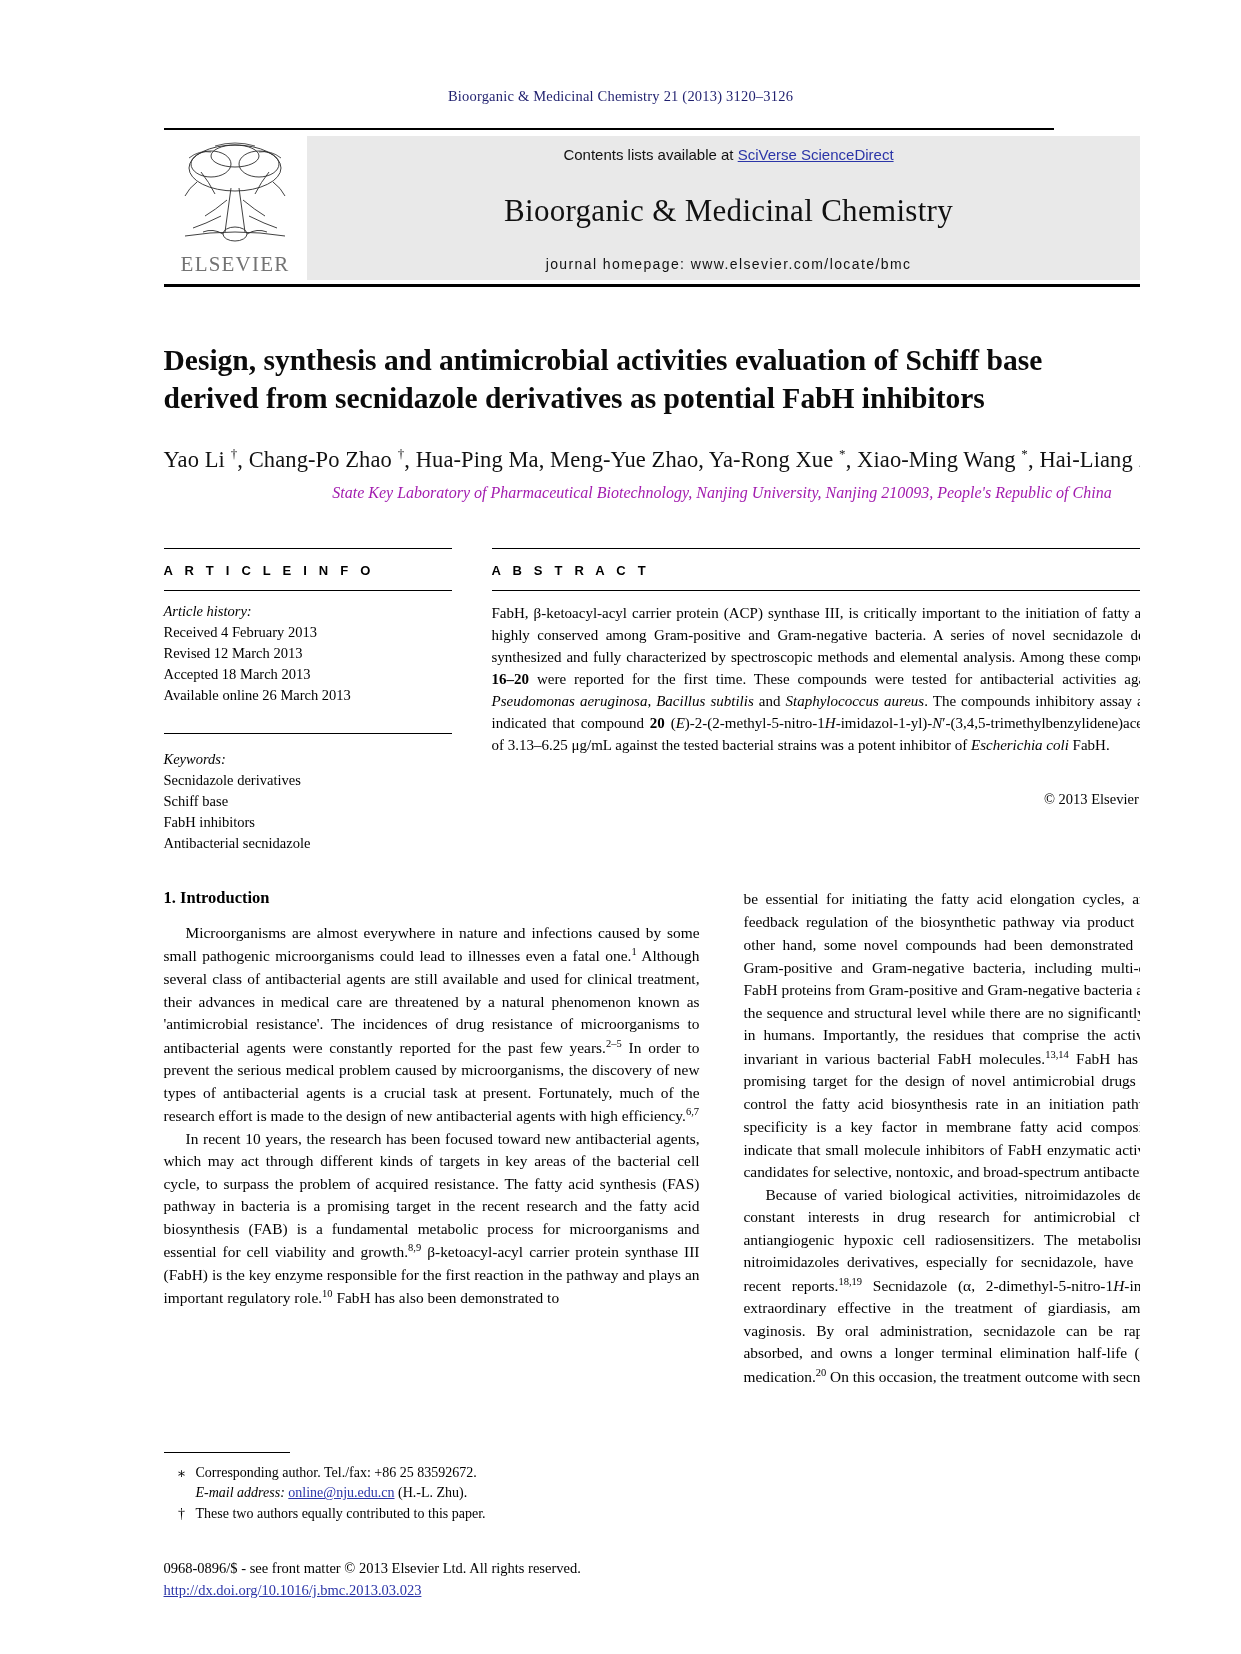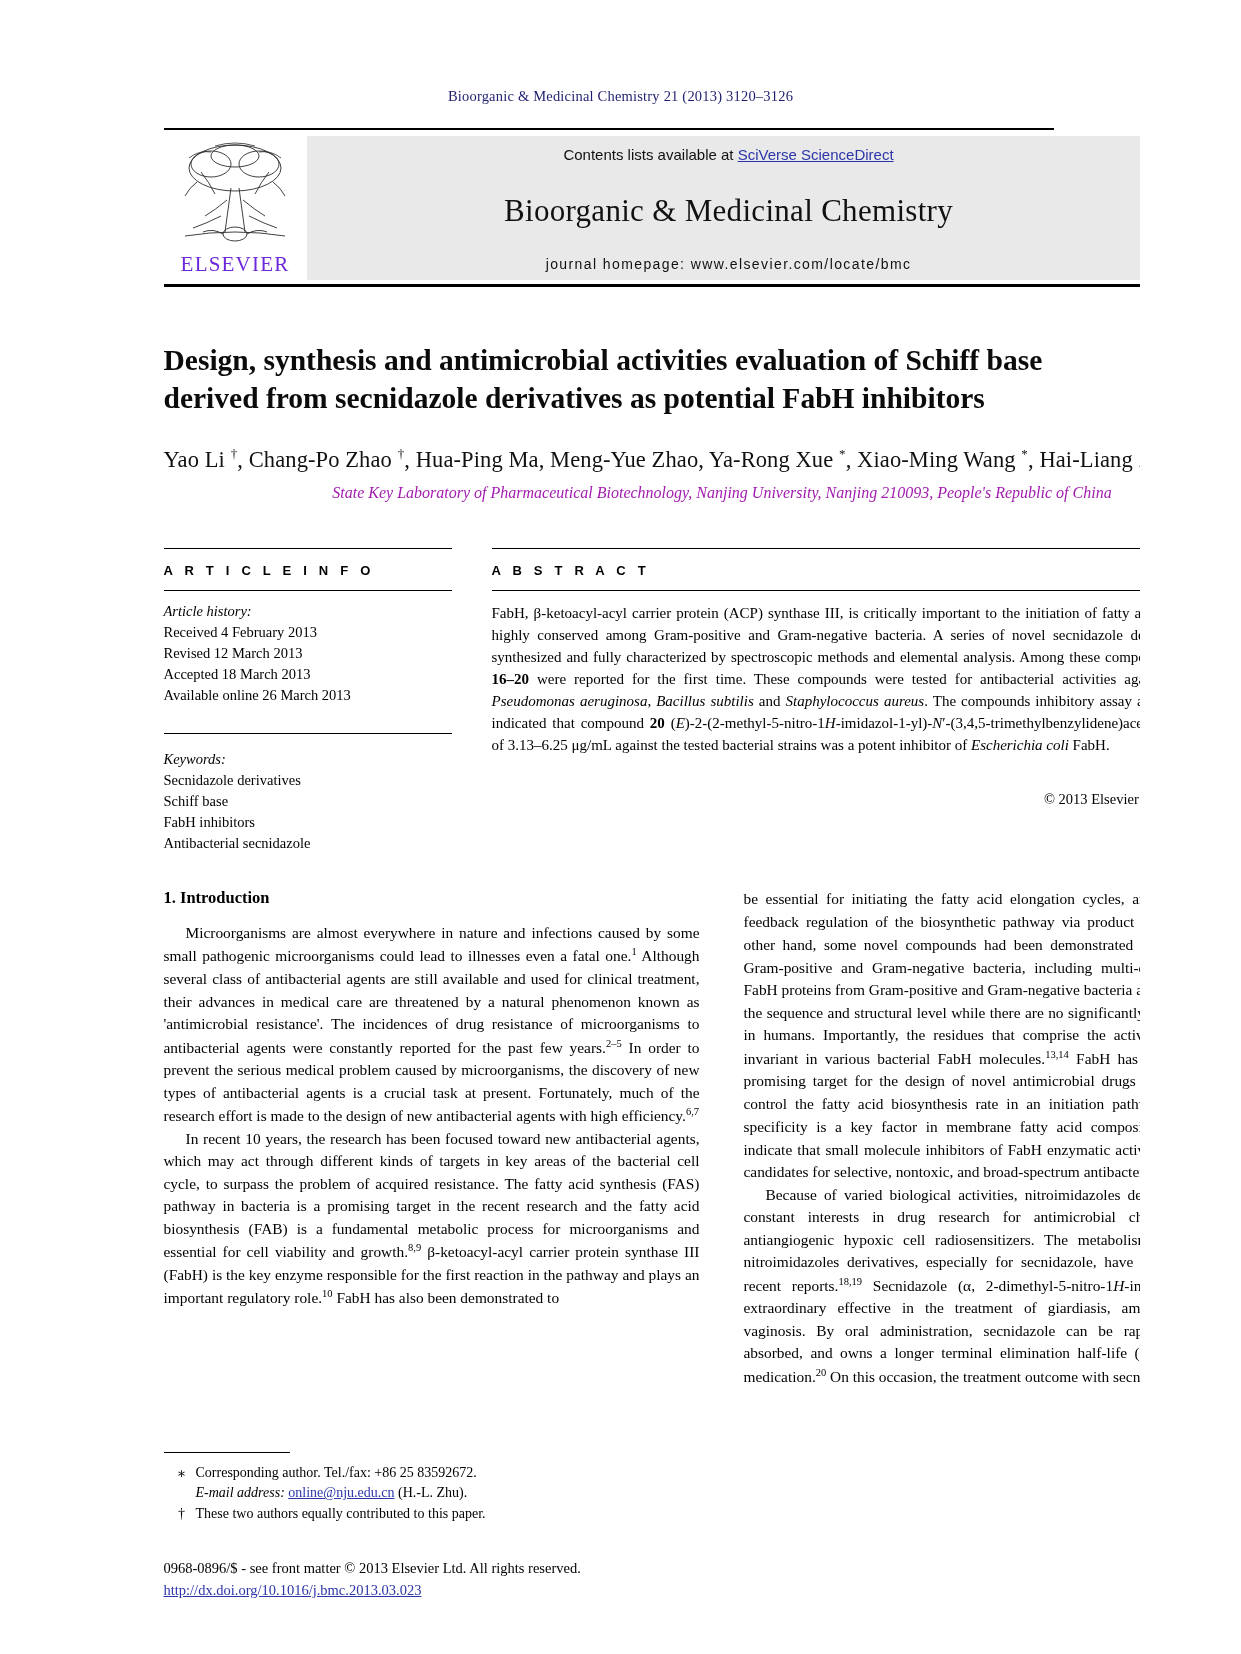--- a/index.html
+++ b/index.html
@@ -57,21 +57,21 @@
     align-items: center;
     justify-content: flex-start;
     padding-top: 2px;
     box-sizing: border-box;
   }
   .tree-svg { display: block; }
   .elsevier-word {
     font-family: "Liberation Serif", serif;
     font-size: 21px;
     letter-spacing: 1.2px;
-    color: #6d28d9;
+    color: #737373;
     font-weight: 400;
     margin-top: 2px;
   }
   .masthead-center {
     flex: 1 1 auto;
     background: #e9e9e9;
     text-align: center;
     padding: 10px 0 8px 0;
     box-sizing: border-box;
     display: flex;

